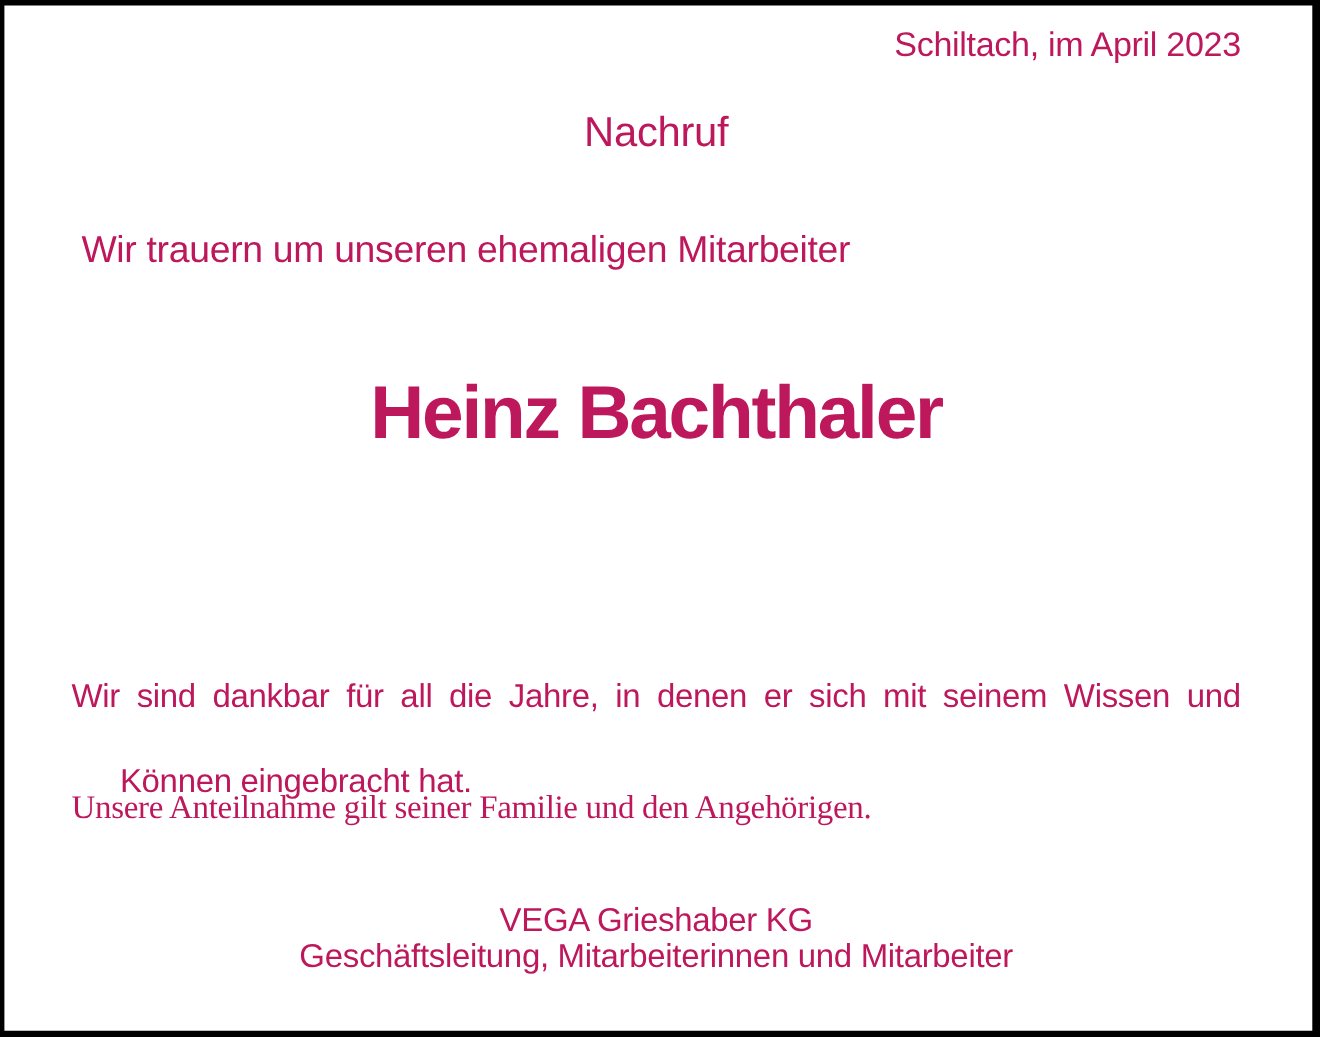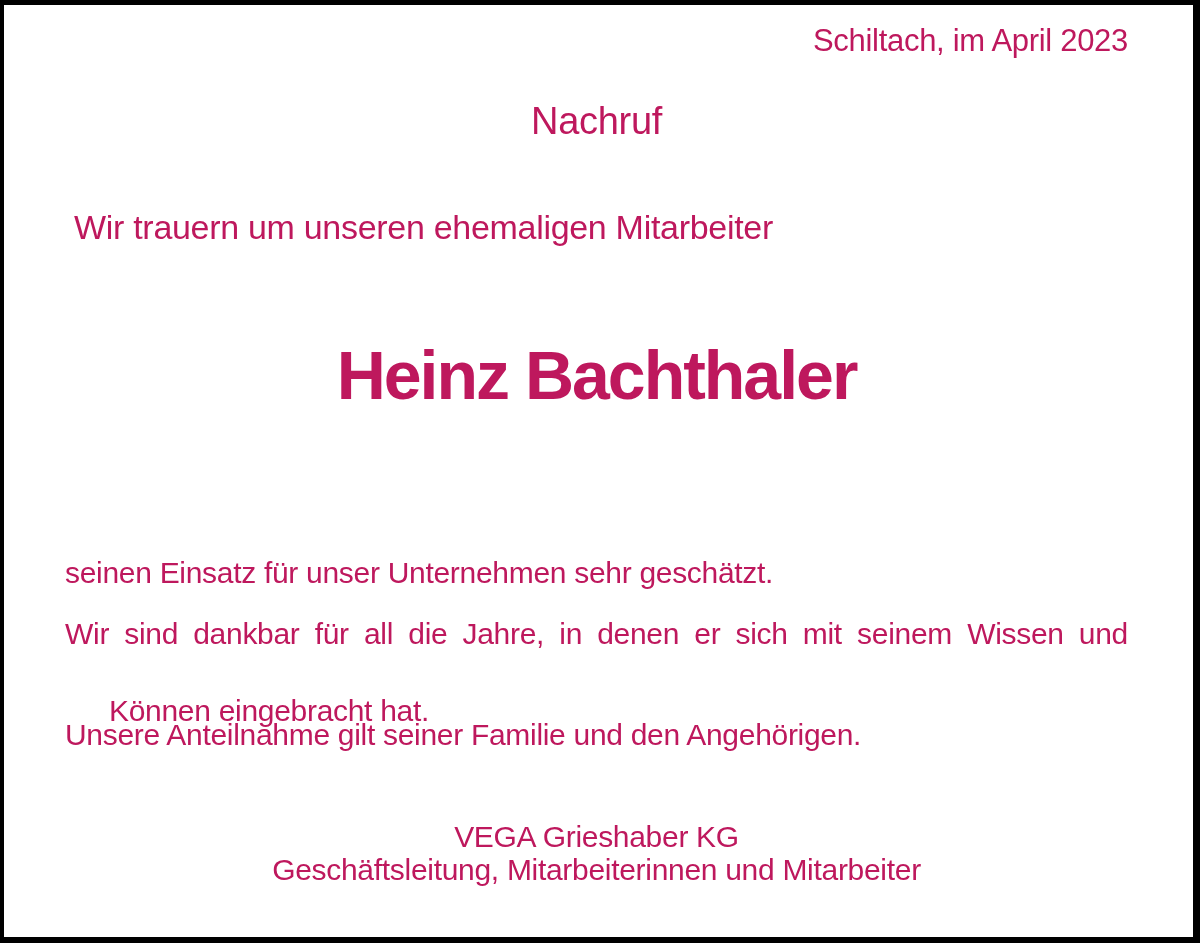--- a/index.html
+++ b/index.html
@@ -69,21 +69,21 @@
   .just {
     white-space: normal;
     text-align: justify;
     text-align-last: justify;
   }
   .p1   { top: 448px; }
   .p2l1 { top: 508px; }
   .p2l2 { top: 554px; }
   .p3l1 { top: 615px; }
   .p3l2 { top: 692px; margin-left: 44px; }
-  .p4   { top: 716px; }
+  .p4   { top: 716px; font-family: Liberation Serif, serif; }
   .signature {
     top: 820px;
     left: 65px;
     width: 1063px;
     text-align: center;
     font-size: 30px;
     line-height: 33px;
   }
 </style>
 </head>
@@ -96,21 +96,20 @@
   <div class="txt dateline">Schiltach, im April 2023</div>
 
   <div class="txt title">Nachruf</div>
 
   <div class="txt intro">Wir trauern um unseren ehemaligen Mitarbeiter</div>
 
   <div class="txt name">Heinz Bachthaler</div>
 
 
 
-  <div class="txt col p2l2">seinen Einsatz für unser Unternehmen sehr geschätzt.</div>
 
   <div class="txt col p3l1 just">Wir sind dankbar für all die Jahre, in denen er sich mit seinem Wissen und</div>
 
   <div class="txt col p3l2">Können eingebracht hat.</div>
 
   <div class="txt col p4">Unsere Anteilnahme gilt seiner Familie und den Angehörigen.</div>
 
   <div class="txt signature">
     <div>VEGA Grieshaber KG</div>
     <div>Geschäftsleitung, Mitarbeiterinnen und Mitarbeiter</div>

